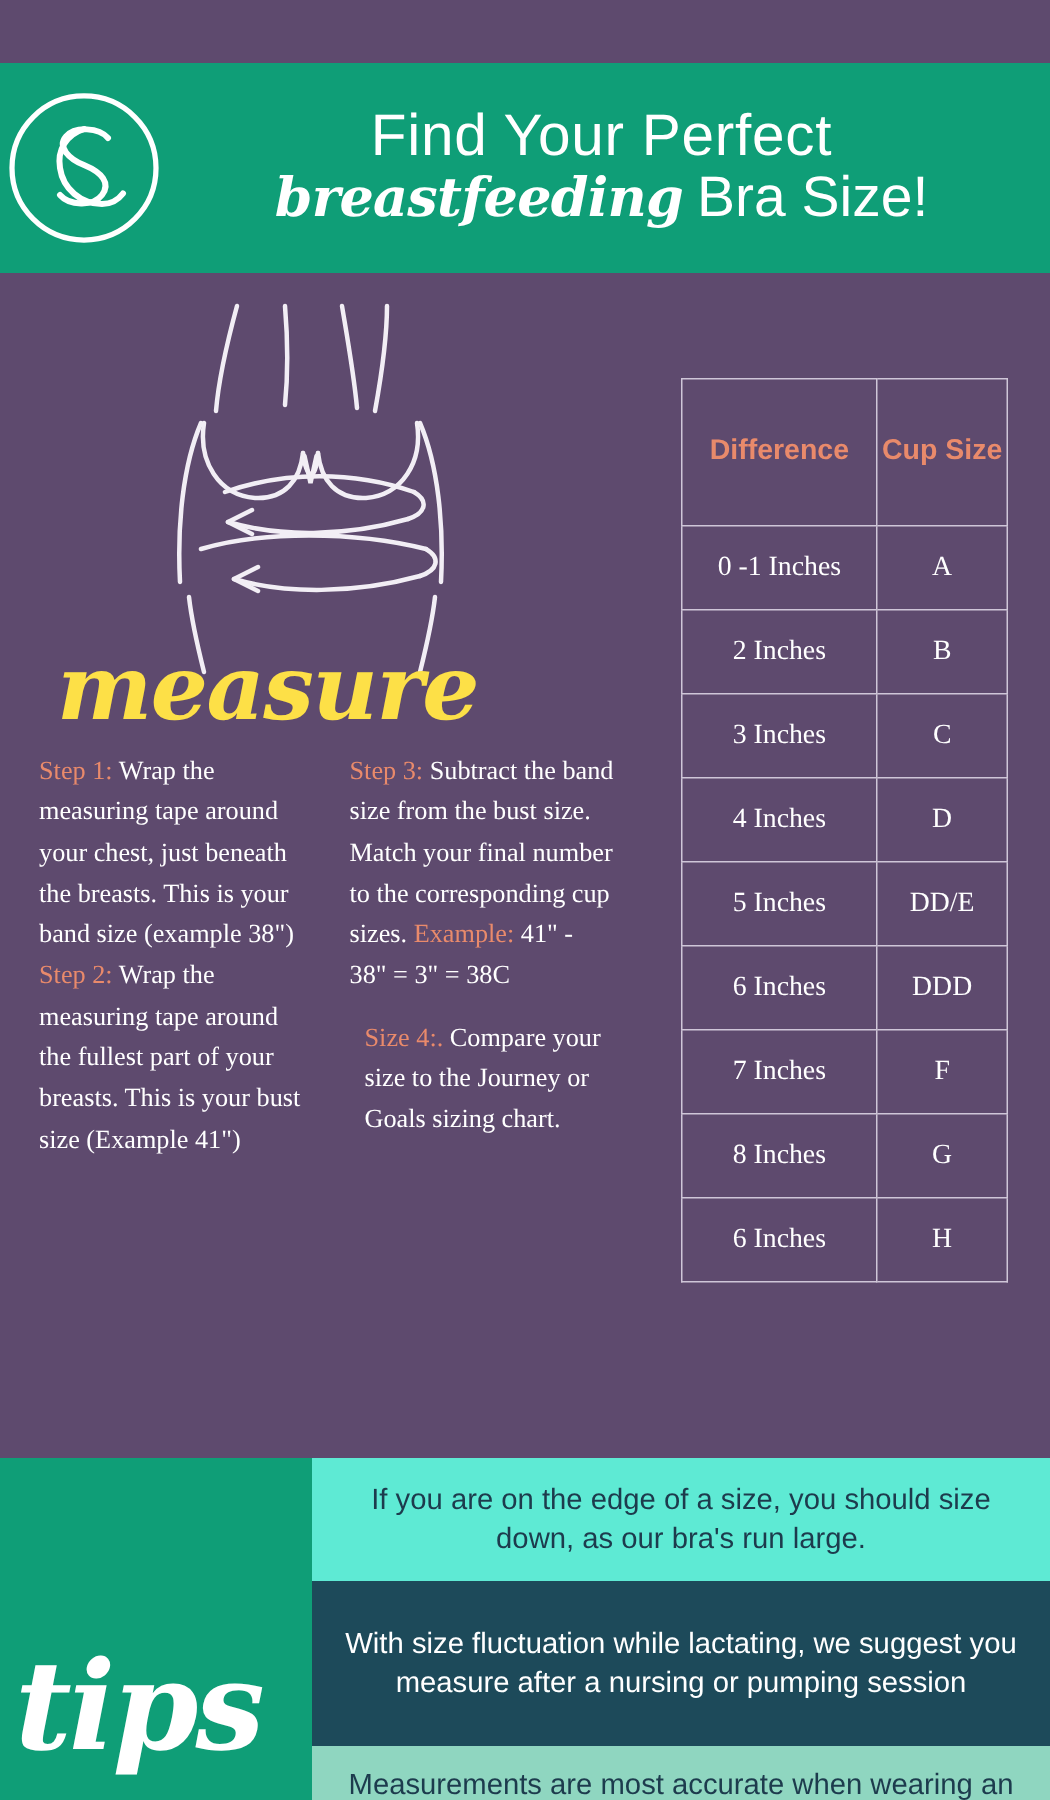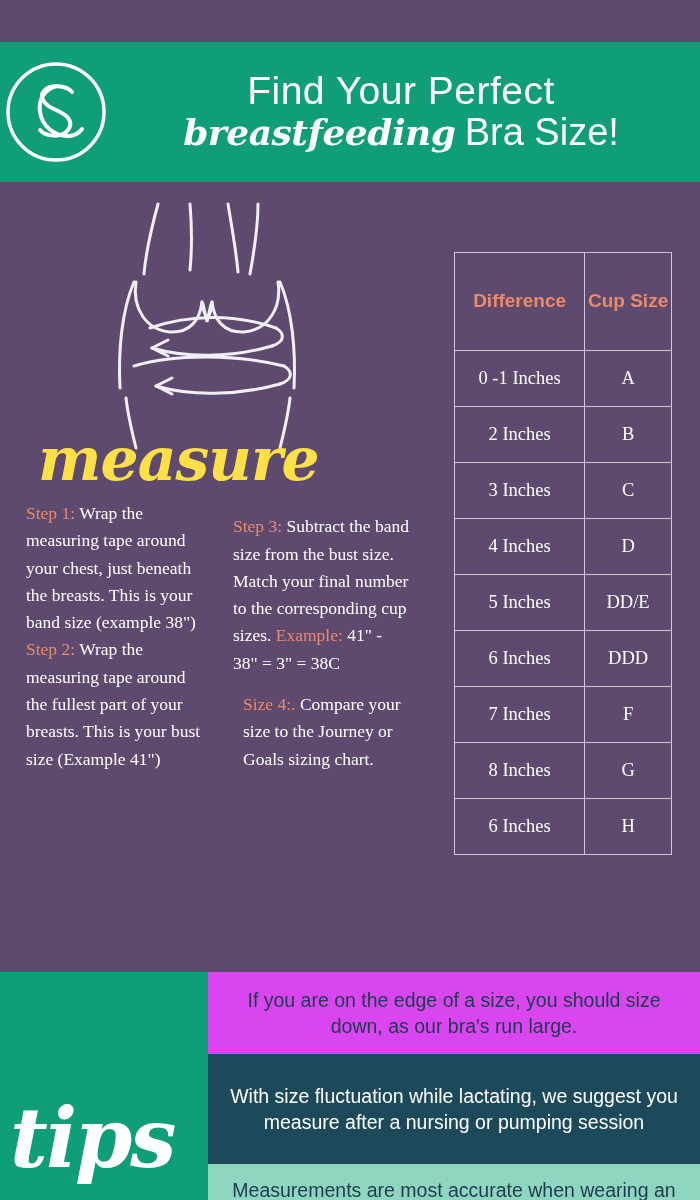--- a/index.html
+++ b/index.html
@@ -83,21 +83,20 @@
     color:#fde047;
     letter-spacing:-1px;
   }
   
   .steps {
     position:absolute;
     left:26px; top:318px;
     width:384px;
     display:flex;
     gap:30px;
-    align-items:flex-end;
   }
   .step-col { width:183px; }
   .step-col p {
     font-size:17.5px;
     line-height:1.56;
     color:#ffffff;
   }
   .step-lbl { color:#e98a6b; }
   .step-col .indent { padding-left:10px; }
   .gap { height:14px; }
@@ -152,21 +151,21 @@
     width:492px;
     display:flex;
     align-items:center;
     justify-content:center;
     text-align:center;
     font-family:"Liberation Sans", sans-serif;
     font-size:19.5px;
     line-height:1.35;
     padding:6px 14px;
   }
-  .tip1 { top:0;   height:82px;  background:#d946ef; color:#1d3b4d; }
+  .tip1 { top:0;   height:82px;  background:#5eead4; color:#1d3b4d; }
   .tip2 { top:82px; height:110px; background:#1d4a5a; color:#ffffff; }
   .tip3 { top:192px; height:78px; background:#8fd6c0; color:#1d3b4d; }
 </style>
 </head>
 <body>
 
 <div class="top-strip"></div>
 
 <div class="header">
   <div class="logo">

